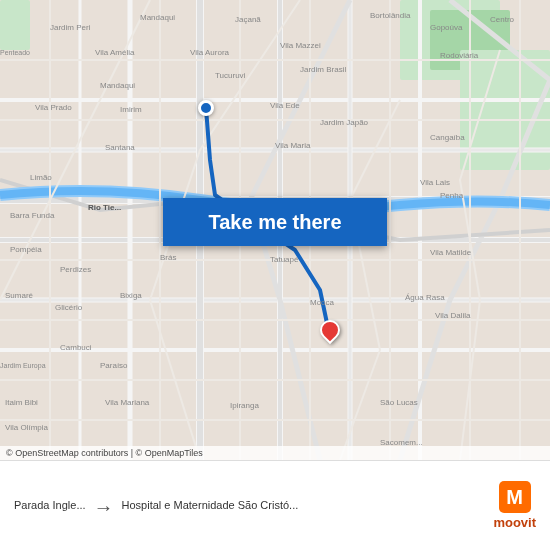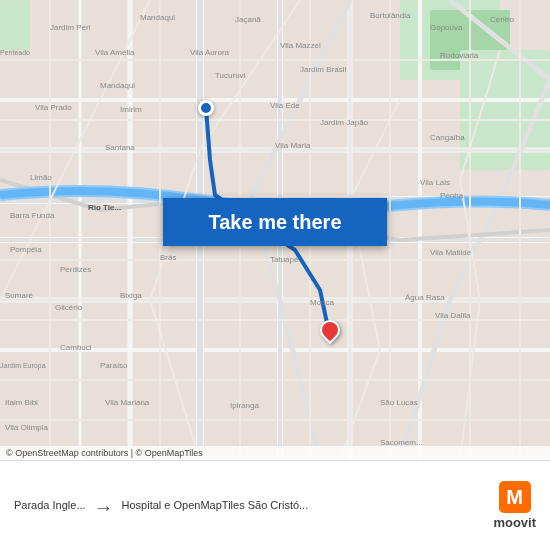--- a/index.html
+++ b/index.html
@@ -147,21 +147,21 @@
     .moovit-m {
       color: white;
       font-size: 20px;
       font-weight: bold;
       line-height: 1;
     }
 
     .moovit-wordmark {
       font-size: 13px;
       font-weight: bold;
-      color: #404040;
+      color: #c2410c;
     }
   </style>
 </head>
 <body>
 
 <div class="map-container">
 
   <svg class="roads-svg" viewBox="0 0 550 460" xmlns="http://www.w3.org/2000/svg">
 
     <rect width="550" height="460" fill="#e8e0d8"></rect>
@@ -287,21 +287,21 @@
 
   <div class="attribution">
     <span>© OpenStreetMap contributors | © OpenMapTiles</span>
   </div>
 </div>
 
 <div class="bottom-row">
   <div class="bottom-content">
     <span class="from-label">Parada Ingle...</span>
     <span class="arrow-icon">→</span>
-    <span class="to-label">Hospital e OpenMapTiles São Cristó...</span>
+    <span class="to-label">Hospital e Maternidade São Cristó...</span>
   </div>
   <div class="moovit-branding">
     <div class="moovit-box">
       <span class="moovit-m">M</span>
     </div>
     <span class="moovit-wordmark">moovit</span>
   </div>
 </div>
 
 </body></html>

